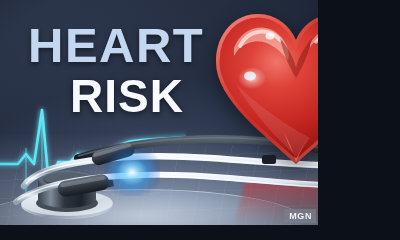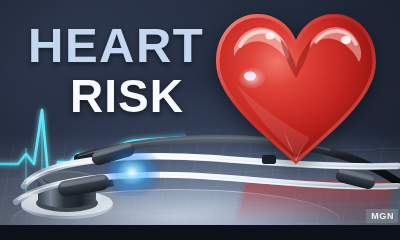--- a/index.html
+++ b/index.html
@@ -1,21 +1,21 @@
 <!DOCTYPE html>
 <html><head>
 <meta charset="utf-8">
 <title>Heart Risk Graphic</title>
 <style>
   html,body{margin:0;padding:0;background:#0c1018;}
   *{box-sizing:border-box;}
 
   .stage{
     position:relative;
-    width:400px;height:225px;
+    width:318px;height:225px;
     overflow:hidden;
     font-family:"Liberation Sans", sans-serif;
     background:
       radial-gradient(ellipse 300px 180px at 52% 92%, rgba(150,170,200,0.55) 0%, rgba(90,110,145,0.22) 45%, rgba(0,0,0,0) 72%),
       radial-gradient(ellipse 420px 300px at 20% 18%, #2d374c 0%, #222b3d 55%, #1b2230 100%),
       linear-gradient(150deg,#242d40 0%,#28324a 45%,#1e2634 100%);
   }
 
   
   .floor{

